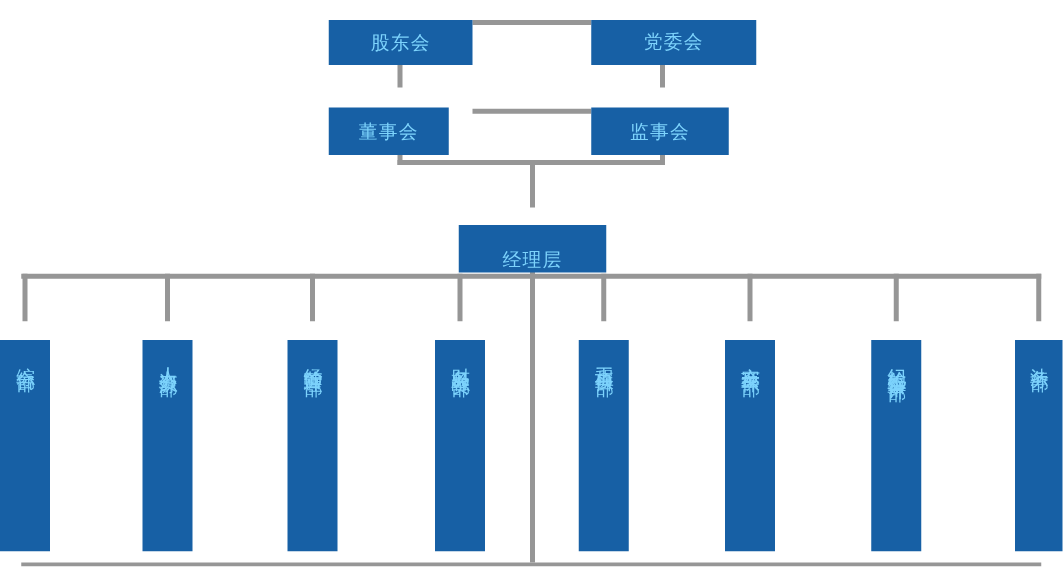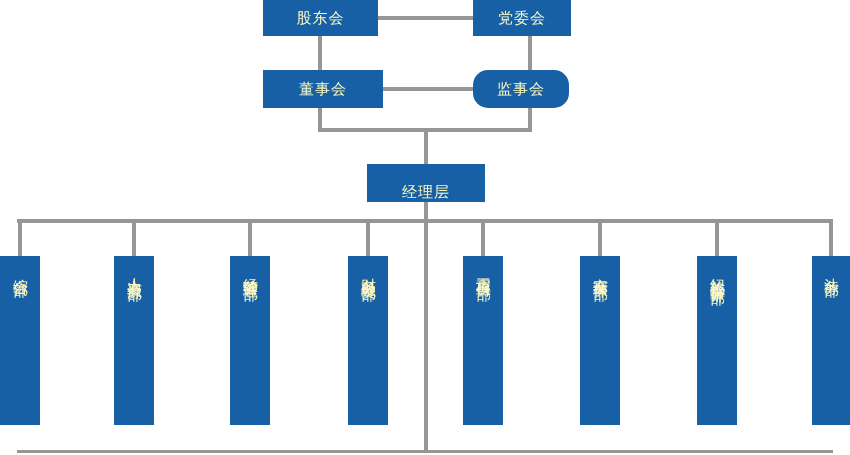--- a/index.html
+++ b/index.html
@@ -14,26 +14,27 @@
     overflow: hidden;
   }
   #chart {
     position: relative;
     width: 850px;
     height: 455px;
   }
   .node {
     position: absolute;
     background: #1760A5;
-    color: #fef9c3;
+    color: #7dd3fc;
     display: flex;
     align-items: center;
     justify-content: center;
     box-sizing: border-box;
     z-index: 3;
+    margin-top: 16px;
   }
   .node-label {
     font-size: 15px;
     line-height: 1.25;
     letter-spacing: 1px;
     white-space: nowrap;
   }
   .node.vertical {
     align-items: flex-start;
     justify-content: center;
@@ -93,29 +94,29 @@
   <div class="line v" style="left:598px; top:219px; height:38px;"></div>
   <div class="line v" style="left:715px; top:219px; height:38px;"></div>
   <div class="line v" style="left:829px; top:219px; height:38px;"></div>
 
   <div class="baseline" style="left:17px; top:450px; width:816px;"></div>
 
   <div class="node" style="left:263px; top:0px; width:115px; height:36px;">
     <span class="node-label">股东会</span>
   </div>
 
-  <div class="node" style="left:473px; top:0px; width:98px; height:36px;font-family:Liberation Serif, serif;">
+  <div class="node" style="left:473px; top:0px; width:132px; height:36px;font-family:Liberation Serif, serif;">
     <span class="node-label">党委会</span>
   </div>
 
-  <div class="node" style="left:263px; top:70px; width:120px; height:38px;text-align:right;">
+  <div class="node" style="left:263px; top:70px; width:96px; height:38px;text-align:right;">
     <span class="node-label">董事会</span>
   </div>
 
-  <div class="node" style="left:473px; top:70px; width:96px; height:38px;border-radius:15px;">
+  <div class="node" style="left:473px; top:70px; width:110px; height:38px;">
     <span class="node-label">监事会</span>
   </div>
 
   <div class="node" style="left:367px; top:164px; width:118px; height:38px;align-items:flex-end;">
     <span class="node-label">经理层</span>
   </div>
 
   <div class="node vertical" style="left:0px; top:256px; width:40px; height:169px;">
     <span class="node-label">综合部</span>
   </div>

